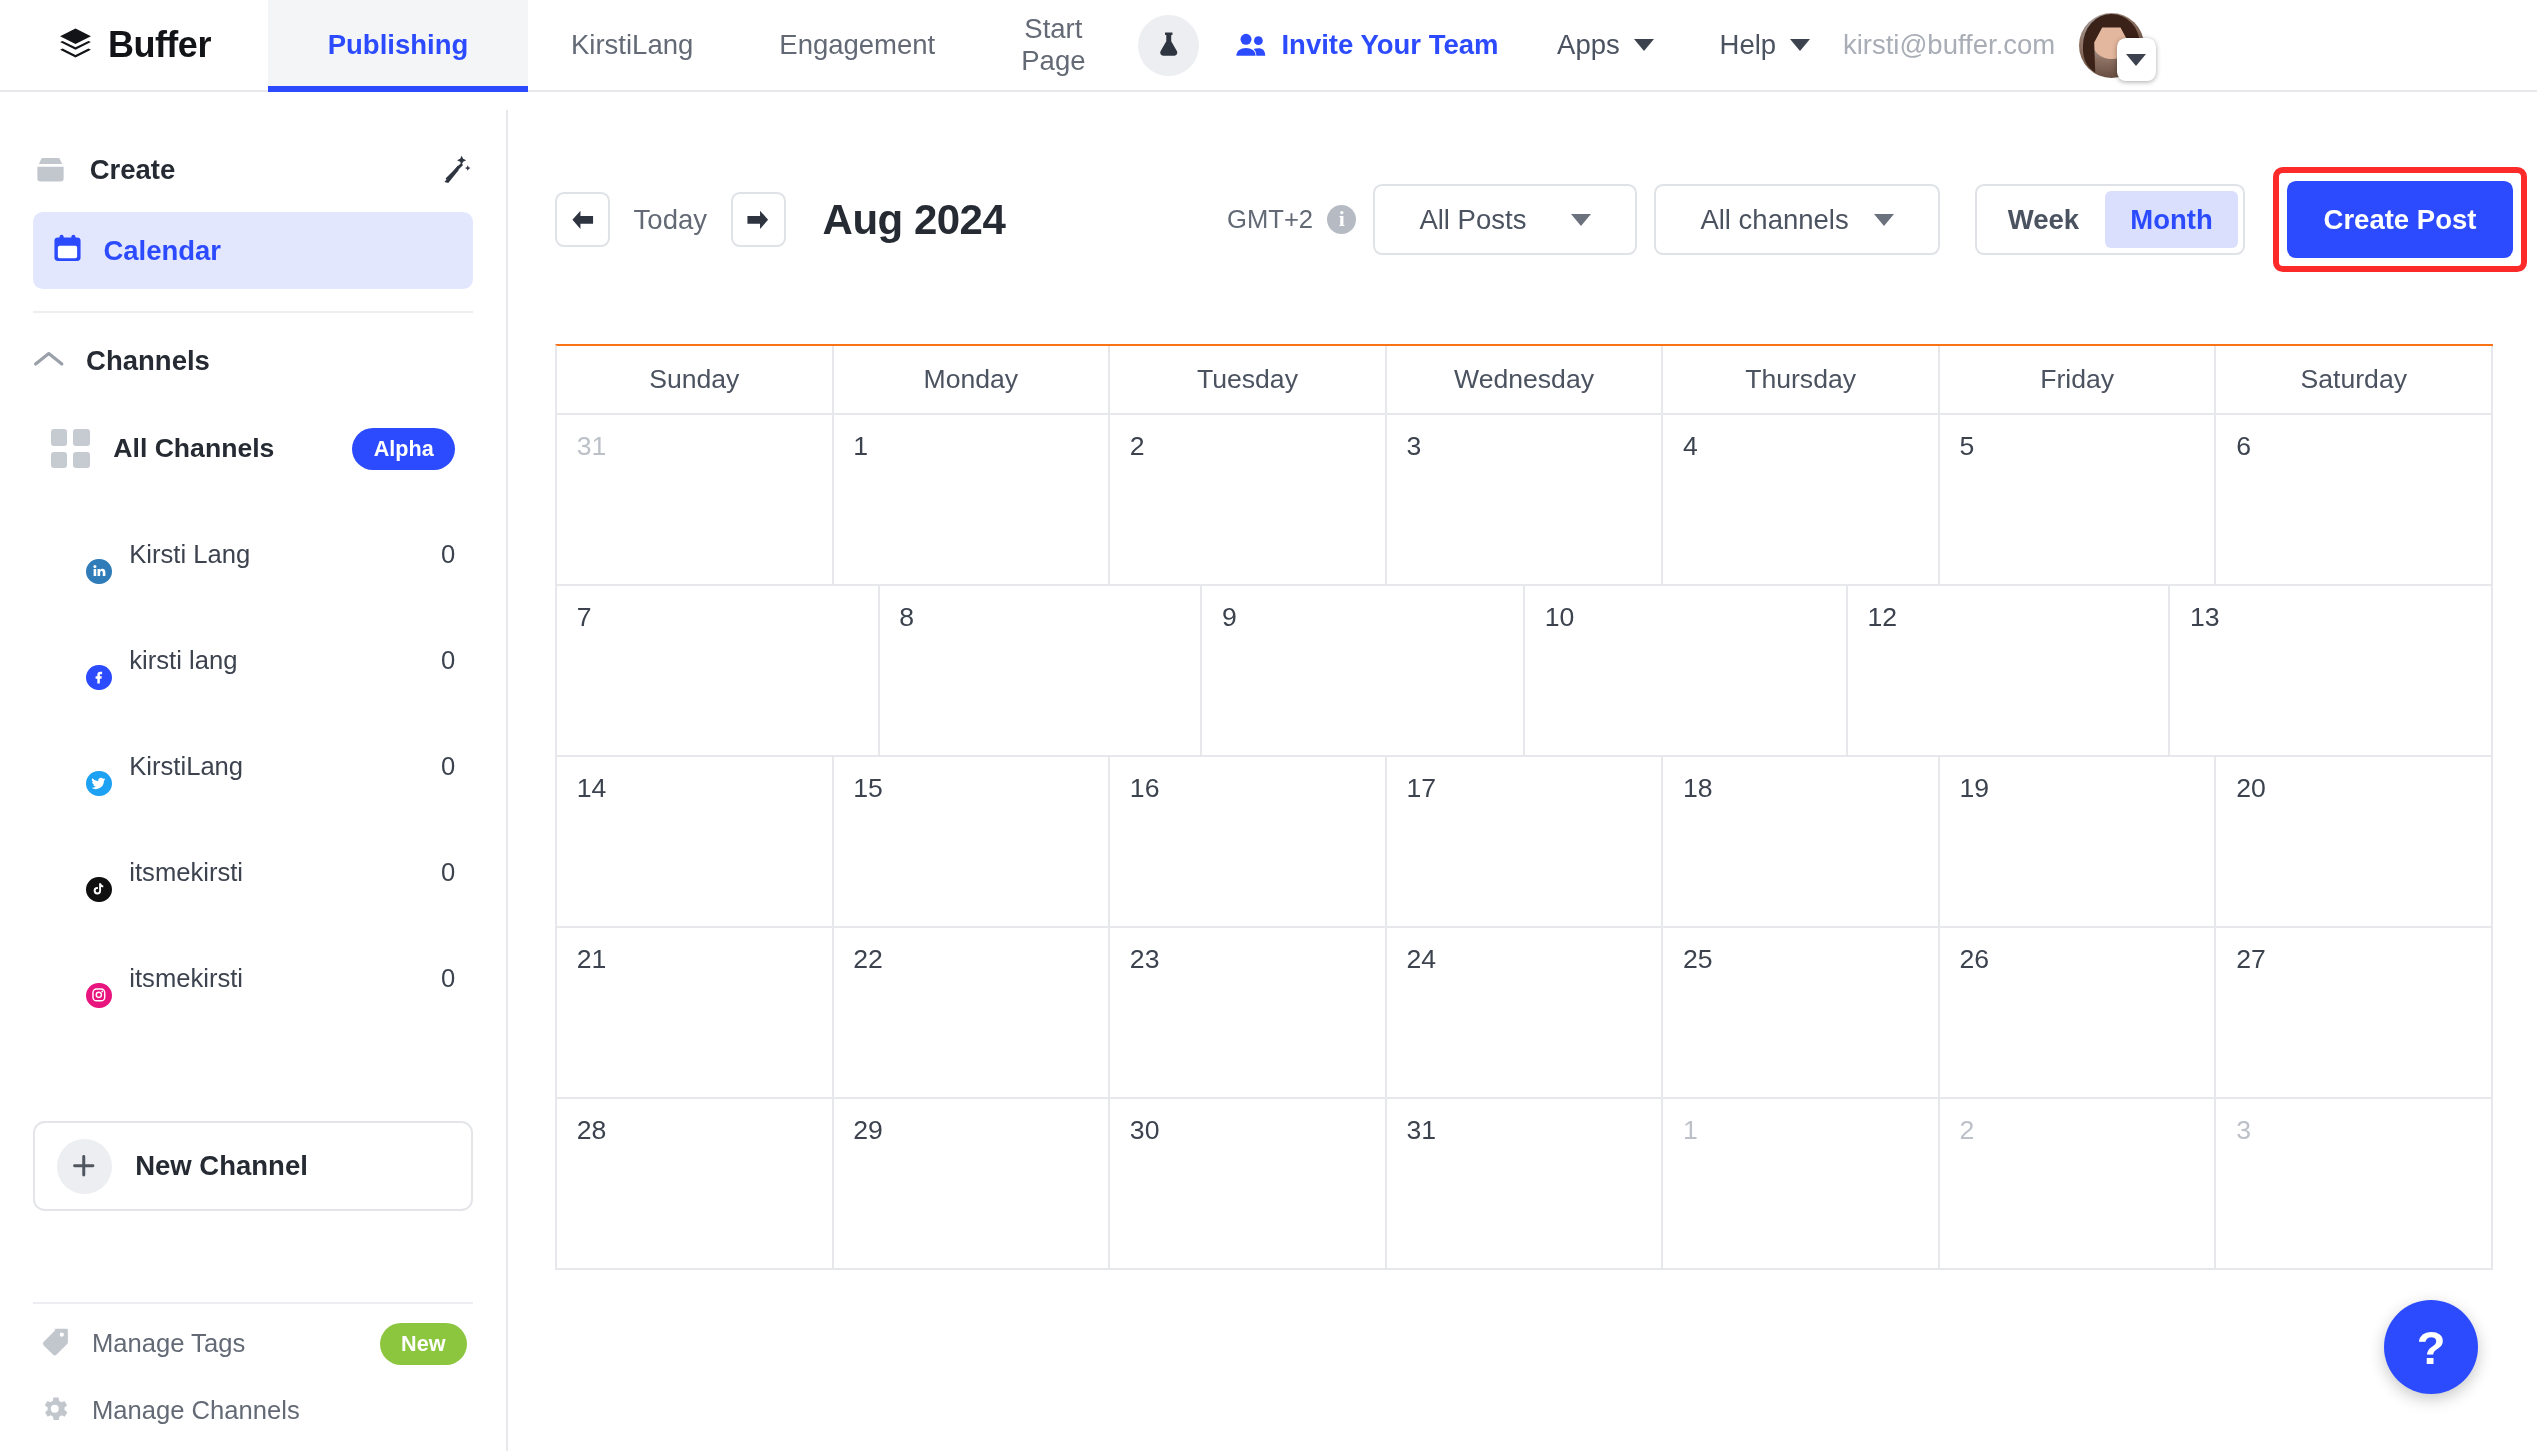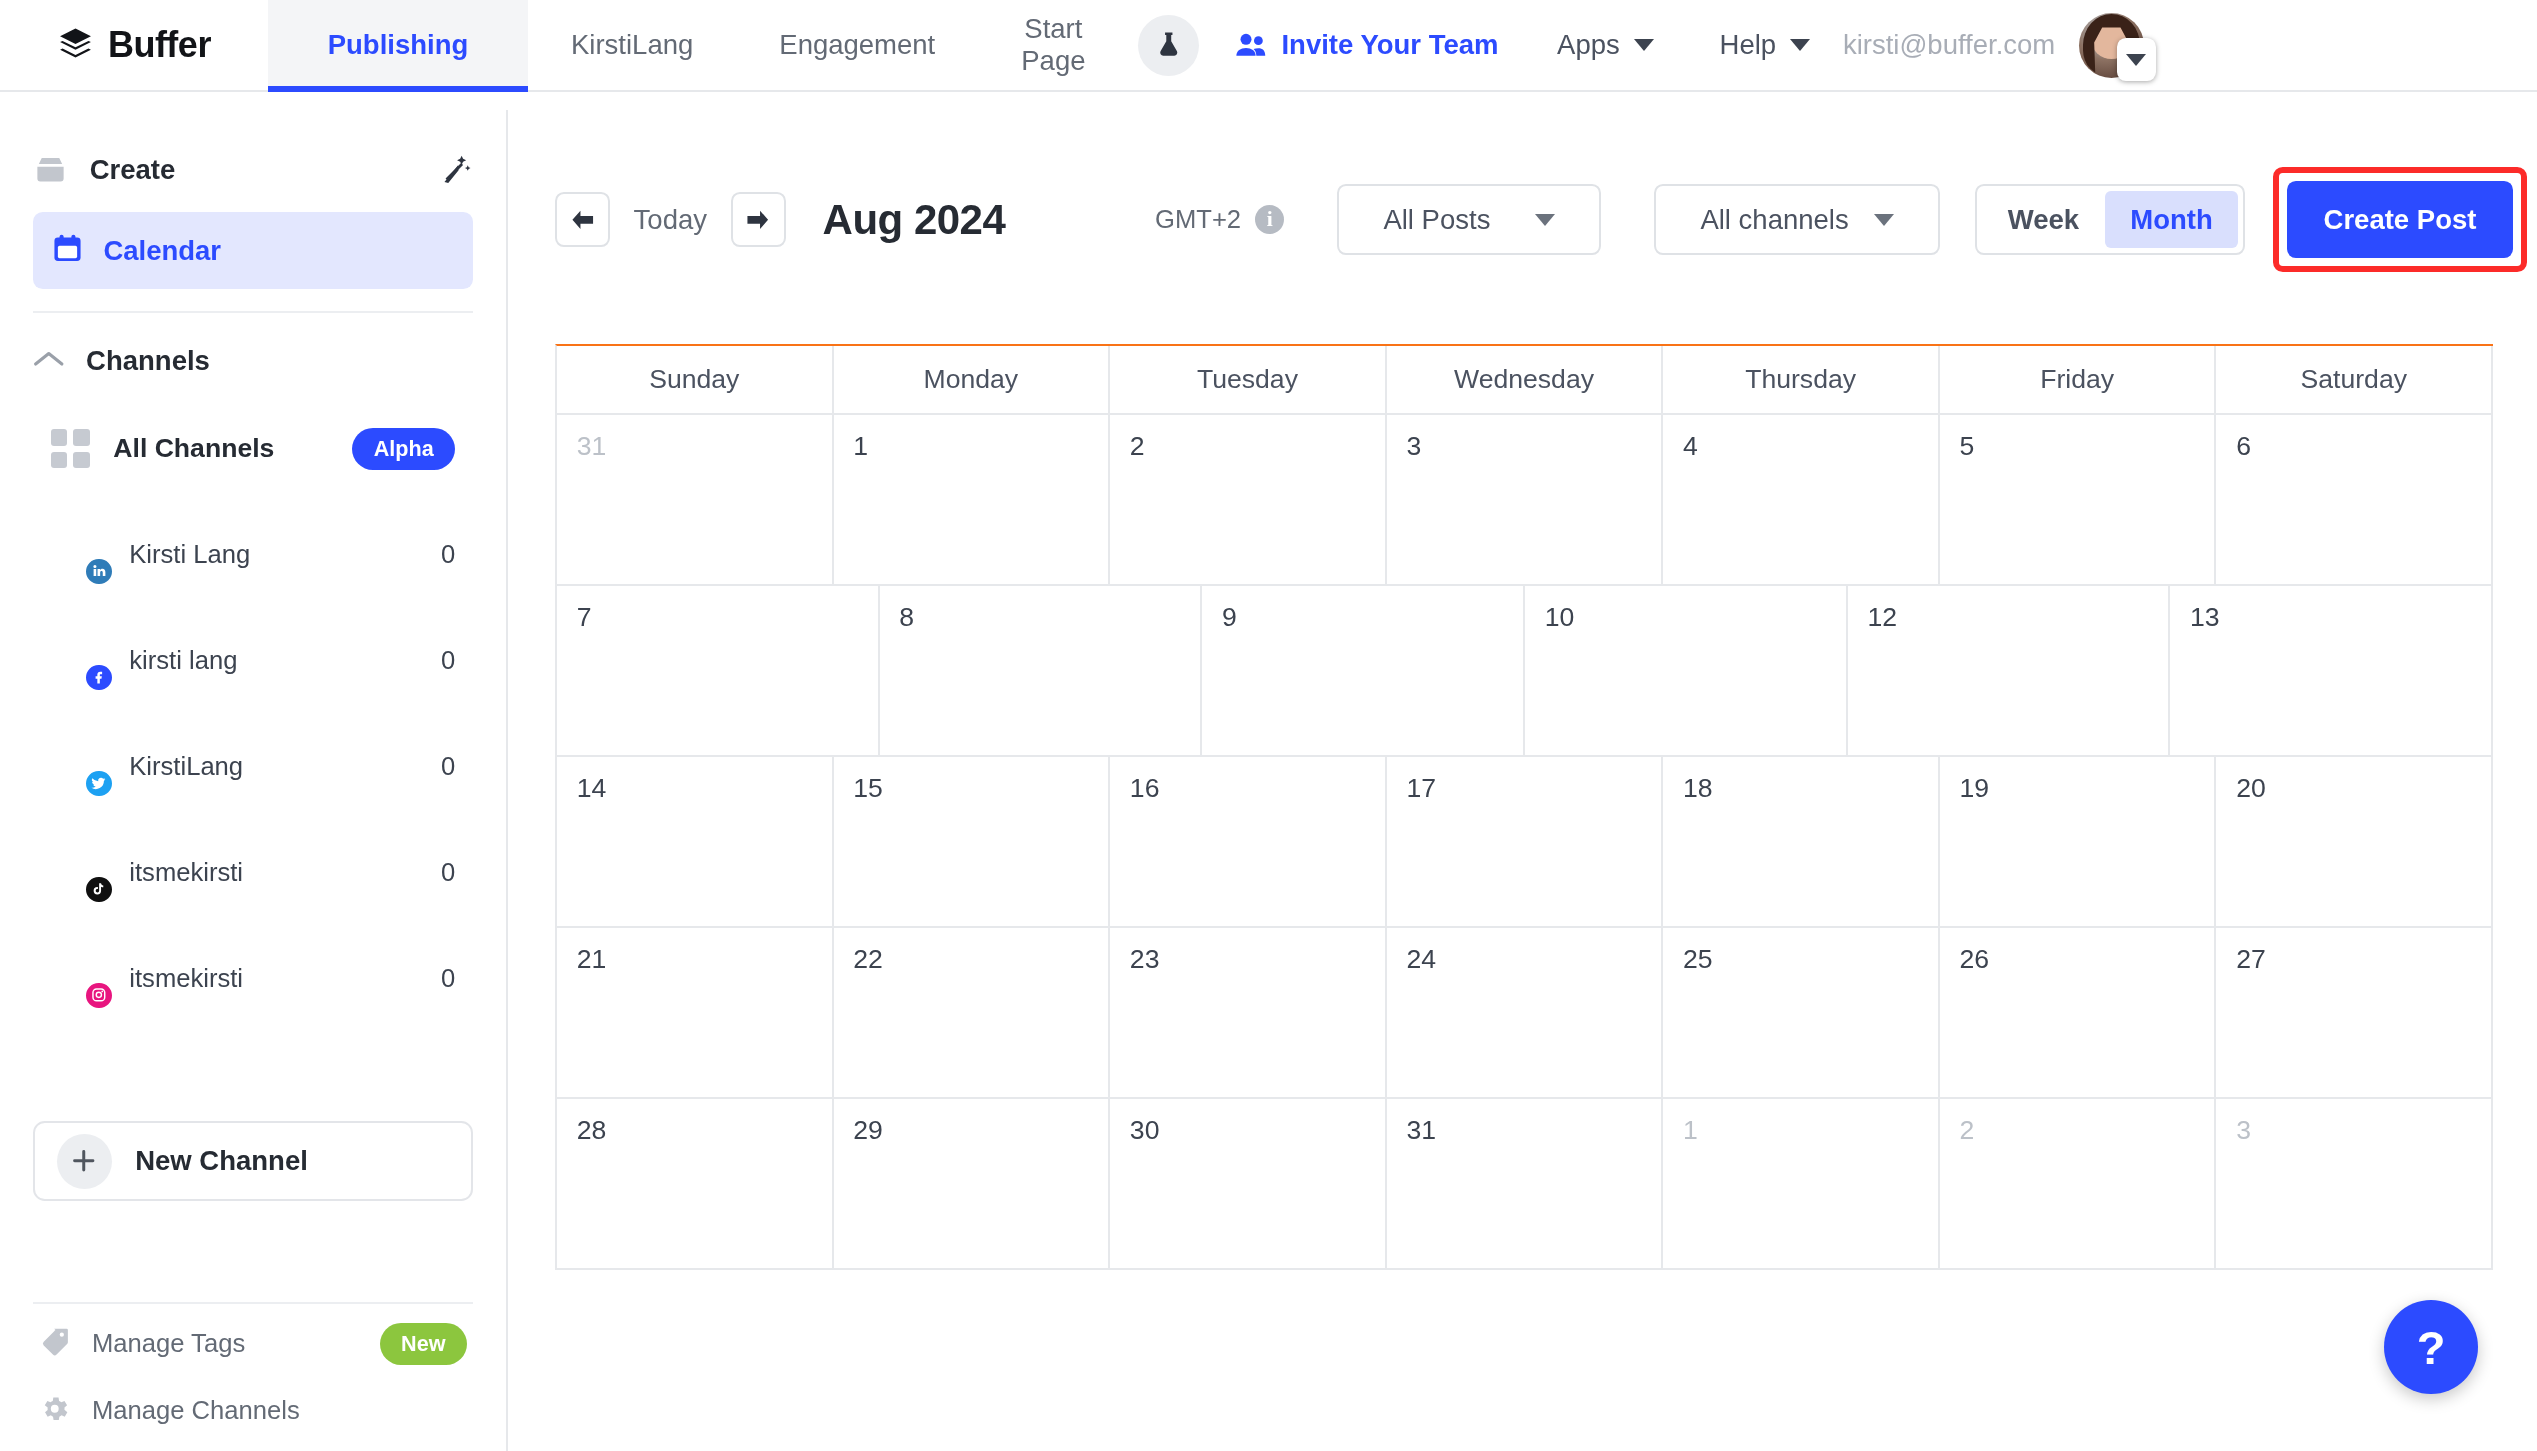--- a/index.html
+++ b/index.html
@@ -144,21 +144,21 @@
     border: 2px solid #fff;
   }
   .badge.linkedin { background: #2f7cb8; }
   .badge.facebook { background: #2c4bff; }
   .badge.twitter  { background: #1da1f2; }
   .badge.tiktok   { background: #101010; }
   .badge.instagram{ background: #e8157f; }
 
   .newchan {
     position: absolute; left: 33px; right: 33px; top: 1011px;
-    height: 80px; border: 2px solid #e3e5e9; border-radius: 11.8px;
+    height: 90px; border: 2px solid #e3e5e9; border-radius: 11.8px;
     background: #fff; display: flex; align-items: center; padding: 0 21.6px;
     z-index: 3;
   }
   .newchan-circle { width: 55px; height: 55px; border-radius: 50%; background: #eceef1;
                     display:flex; align-items:center; justify-content:center; }
   .newchan-label { font-size: 27.5px; font-weight: bold; color: #262b33; margin-left: 23.6px; }
 
   .side-bottom { position: absolute; left: 33px; right: 33px; bottom: 7.9px; }
   .bottom-row { display: flex; align-items: center; height: 67px; padding: 0 5.9px; }
   .bottom-label { font-size: 25.6px; color: #636a75; margin-left: 21.6px; }
@@ -175,21 +175,21 @@
     background: #fff; display: flex; align-items: center; justify-content: center;
   }
   .today { font-size: 27.5px; color: #636a75; margin: 0 23.6px; }
   .month-title { font-size: 42px; font-weight: bold; color: #262b33; margin-left: 37px; letter-spacing: -0.5px; }
   .tz { margin-left: auto; display: flex; align-items: center; gap: 13.8px;
         font-size: 25.6px; color: #636a75; }
   .info-dot { width: 29.5px; height: 29.5px; border-radius: 50%; background: #b6bbc3;
               color: #fff; font-size: 21.6px; font-weight: bold; line-height: 29.5px;
               text-align: center; font-family: "Liberation Serif", serif; }
   .select {
-    margin-left: 53px; height: 71px; min-width: 264px;
+    margin-left: 17px; height: 71px; min-width: 264px;
     border: 2px solid #dfe2e6; border-radius: 8.9px; background: #fff;
     display: flex; align-items: center; justify-content: space-between;
     padding: 0 44px; font-size: 27.5px; color: #4b5260;
   }
   .sel-caret { width:0;height:0;border-left:10.8px solid transparent;
                border-right:10.8px solid transparent;border-top:12.8px solid #6b727d; margin-left: 25.6px; }
   .segmented {
     margin-left: 35px; height: 71px; border: 2px solid #dfe2e6; border-radius: 8.9px;
     background: #fff; display: flex; align-items: center; padding: 4.9px;
   }

